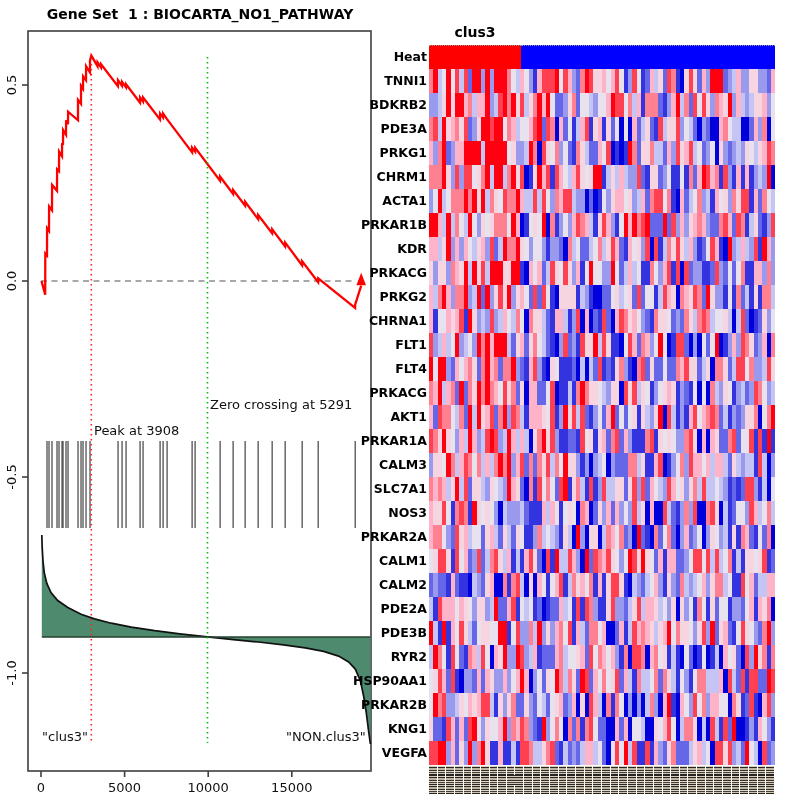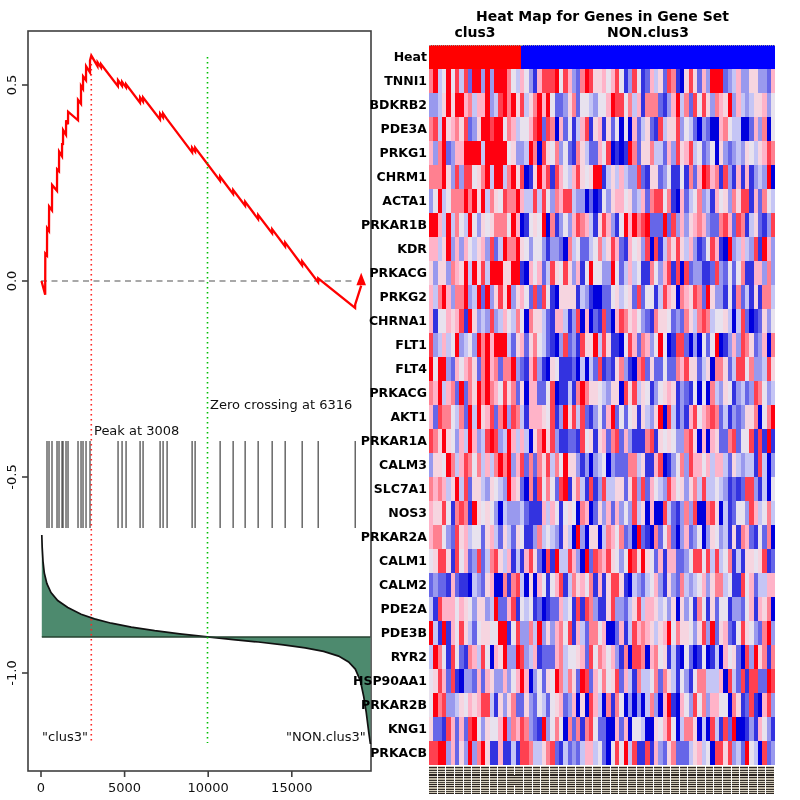--- a/index.html
+++ b/index.html
@@ -82,29 +82,28 @@
       <line x1="22" y1="85" x2="28" y2="85" stroke="#3f3f3f" stroke-width="1.6"></line>
       <text x="16" y="85" text-anchor="middle" font-size="13" fill="#111" transform="rotate(-90 16 85)">0.5</text>
       <line x1="22" y1="281" x2="28" y2="281" stroke="#3f3f3f" stroke-width="1.6"></line>
       <text x="16" y="281" text-anchor="middle" font-size="13" fill="#111" transform="rotate(-90 16 281)">0.0</text>
       <line x1="22" y1="477" x2="28" y2="477" stroke="#3f3f3f" stroke-width="1.6"></line>
       <text x="16" y="477" text-anchor="middle" font-size="13" fill="#111" transform="rotate(-90 16 477)">-0.5</text>
       <line x1="22" y1="673" x2="28" y2="673" stroke="#3f3f3f" stroke-width="1.6"></line>
       <text x="16" y="673" text-anchor="middle" font-size="13" fill="#111" transform="rotate(-90 16 673)">-1.0</text>
     </svg>
 
+  <div class="abs ltitle">Gene Set  1 : BIOCARTA_NO1_PATHWAY</div>
 
-  <div class="abs anno" style="left:94px;top:423px;">Peak at 3008</div>
-  <div class="abs anno" style="left:210px;top:397px;">Zero crossing at 6316</div>
+  <div class="abs anno" style="left:94px;top:423px;">Peak at 3908</div>
+  <div class="abs anno" style="left:210px;top:397px;">Zero crossing at 5291</div>
   <div class="abs qlabel" style="left:42px;top:729px;">"clus3"</div>
   <div class="abs qlabel" style="left:286px;top:729px;">"NON.clus3"</div>
 
-  <div class="abs htitle">Heat Map for Genes in Gene Set</div>
   <div class="abs hclass" style="left:429px;width:92px;">clus3</div>
-  <div class="abs hclass" style="left:521px;width:254px;">NON.clus3</div>
 
   <div class="abs classbar" style="left:429px;width:92px;background:#FF0000;"></div>
   <div class="abs classbar" style="left:521px;width:254px;background:#0000FF;"></div>
 
   <div class="abs genelabels" id="gene-labels">
       <div>Heat</div>
       <div>TNNI1</div>
       <div>BDKRB2</div>
       <div>PDE3A</div>
       <div>PRKG1</div>
@@ -125,21 +124,21 @@
       <div>NOS3</div>
       <div>PRKAR2A</div>
       <div>CALM1</div>
       <div>CALM2</div>
       <div>PDE2A</div>
       <div>PDE3B</div>
       <div>RYR2</div>
       <div>HSP90AA1</div>
       <div>PRKAR2B</div>
       <div>KNG1</div>
-      <div>PRKACB</div>
+      <div>VEGFA</div>
     </div>
 
   <div class="abs" id="heatmap-grid">
       <div class="hrow">
         <div style="background: rgb(255, 128, 144);"></div>
         <div style="background: rgb(255, 0, 16);"></div>
         <div style="background: rgb(197, 197, 245);"></div>
         <div style="background: rgb(232, 226, 238);"></div>
         <div style="background: rgb(255, 0, 16);"></div>
         <div style="background: rgb(232, 226, 238);"></div>

